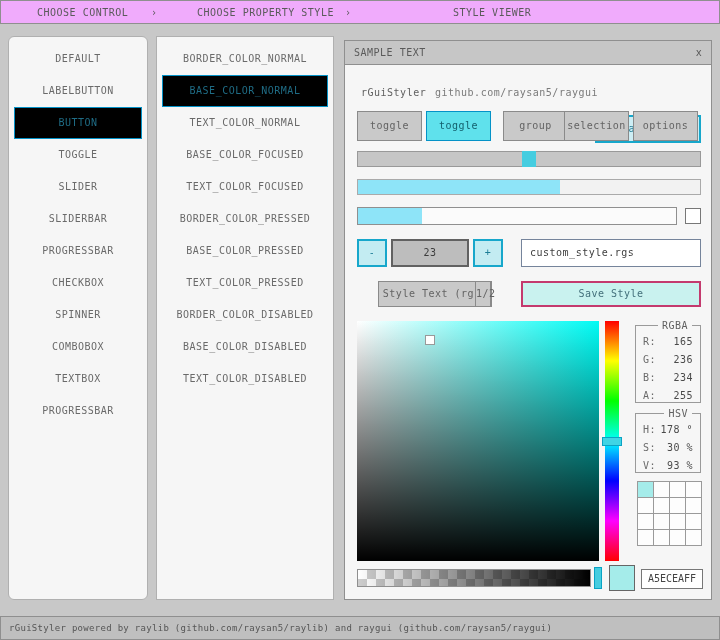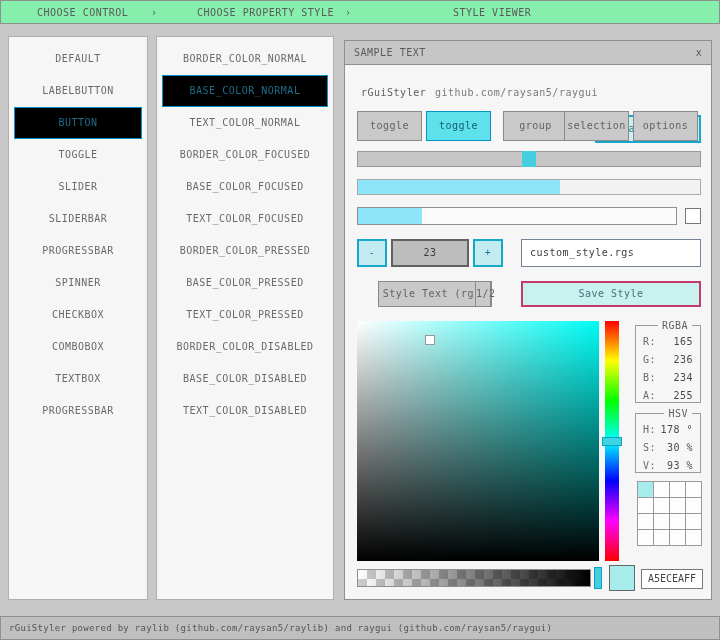--- a/index.html
+++ b/index.html
@@ -2,27 +2,27 @@
 <html><head>
 <meta charset="utf-8">
 <style>
   html,body{margin:0;padding:0;background:#c8c8c8;}
   .stage{position:relative;width:720px;height:640px;background:#c8c8c8;
          font-family:"DejaVu Sans Mono",monospace;font-size:10px;color:#686868;
          letter-spacing:0.5px;overflow:hidden;}
   .box{box-sizing:border-box;position:absolute;}
 
   
-  .topbar{left:0;top:0;width:720px;height:24px;background:#86efac;border:1px solid #8f8f8f;}
+  .topbar{left:0;top:0;width:720px;height:24px;background:#f0abfc;border:1px solid #8f8f8f;}
   .topbar span{position:absolute;top:6px;color:#5a5a5a;}
   .tb-1{left:36px}.tb-sep1{left:150px}.tb-2{left:196px}.tb-sep2{left:344px}.tb-3{left:452px}
 
   
   .panel{background:#f6f6f6;border:1px solid #b0b0b0;padding-top:6px;}
-  .panel-controls{left:8px;top:36px;width:140px;height:564px;}
+  .panel-controls{left:8px;top:36px;width:140px;height:564px;border-radius:6px;}
   .panel-props{left:156px;top:36px;width:178px;height:564px;}
   .list-item{height:32px;line-height:30px;text-align:center;margin:0 5px;
              border:1px solid transparent;box-sizing:border-box;cursor:pointer;color:#6a6a6a;}
   .list-item.selected{background:#000000;border-color:#0492c7;color:#1f6c85;}
 
   
   .window{left:344px;top:40px;width:368px;height:560px;background:#f6f6f6;border:1px solid #8f8f8f;}
   .titlebar{left:0;top:0;width:366px;height:24px;background:#c6c6c6;border-bottom:1px solid #8f8f8f;
             line-height:23px;padding-left:9px;color:#5a5a5a;}
   .close-btn{right:4px;top:4px;width:16px;height:16px;text-align:center;line-height:15px;
@@ -113,32 +113,31 @@
   </div>
 
   <div class="box panel panel-controls">
     <div class="list-item">DEFAULT</div>
     <div class="list-item">LABELBUTTON</div>
     <div class="list-item selected">BUTTON</div>
     <div class="list-item">TOGGLE</div>
     <div class="list-item">SLIDER</div>
     <div class="list-item">SLIDERBAR</div>
     <div class="list-item">PROGRESSBAR</div>
+    <div class="list-item">CHECKBOX</div>
     <div class="list-item">SPINNER</div>
-    <div class="list-item">CHECKBOX</div>
     <div class="list-item">COMBOBOX</div>
     <div class="list-item">TEXTBOX</div>
     <div class="list-item">PROGRESSBAR</div>
   </div>
 
   <div class="box panel panel-props">
     <div class="list-item">BORDER_COLOR_NORMAL</div>
     <div class="list-item selected">BASE_COLOR_NORMAL</div>
     <div class="list-item">TEXT_COLOR_NORMAL</div>
-    <div class="list-item">BORDER_COLOR_FOCUSED</div>
     <div class="list-item">BASE_COLOR_FOCUSED</div>
     <div class="list-item">TEXT_COLOR_FOCUSED</div>
     <div class="list-item">BORDER_COLOR_PRESSED</div>
     <div class="list-item">BASE_COLOR_PRESSED</div>
     <div class="list-item">TEXT_COLOR_PRESSED</div>
     <div class="list-item">BORDER_COLOR_DISABLED</div>
     <div class="list-item">BASE_COLOR_DISABLED</div>
     <div class="list-item">TEXT_COLOR_DISABLED</div>
   </div>
 

